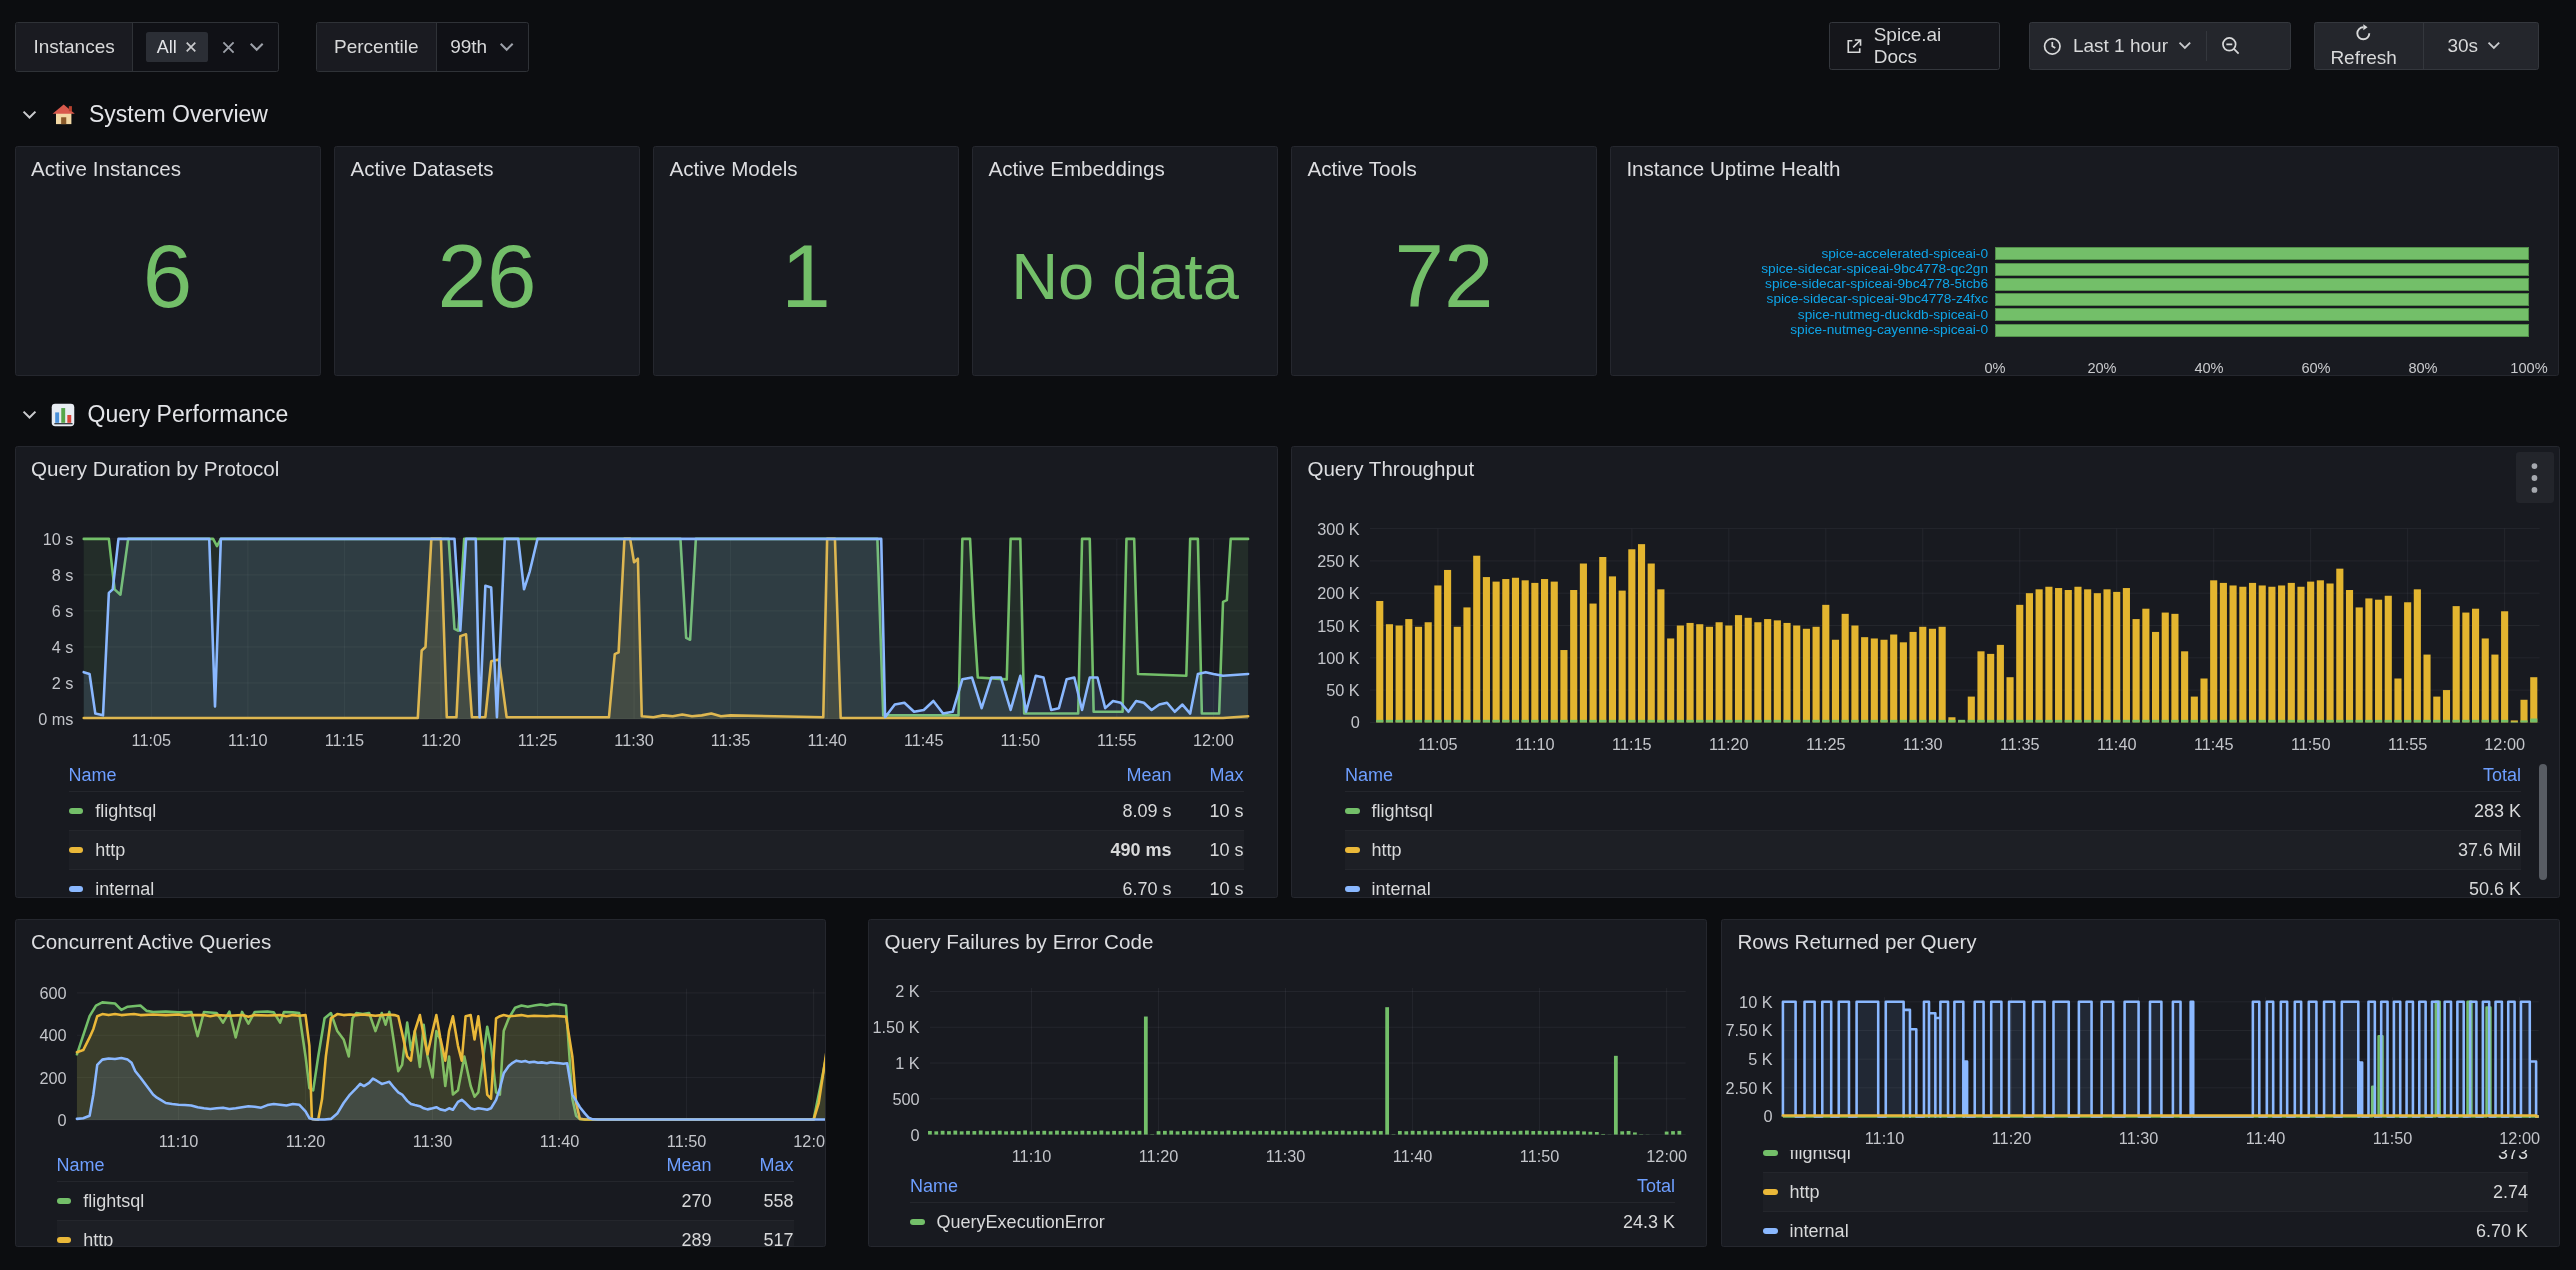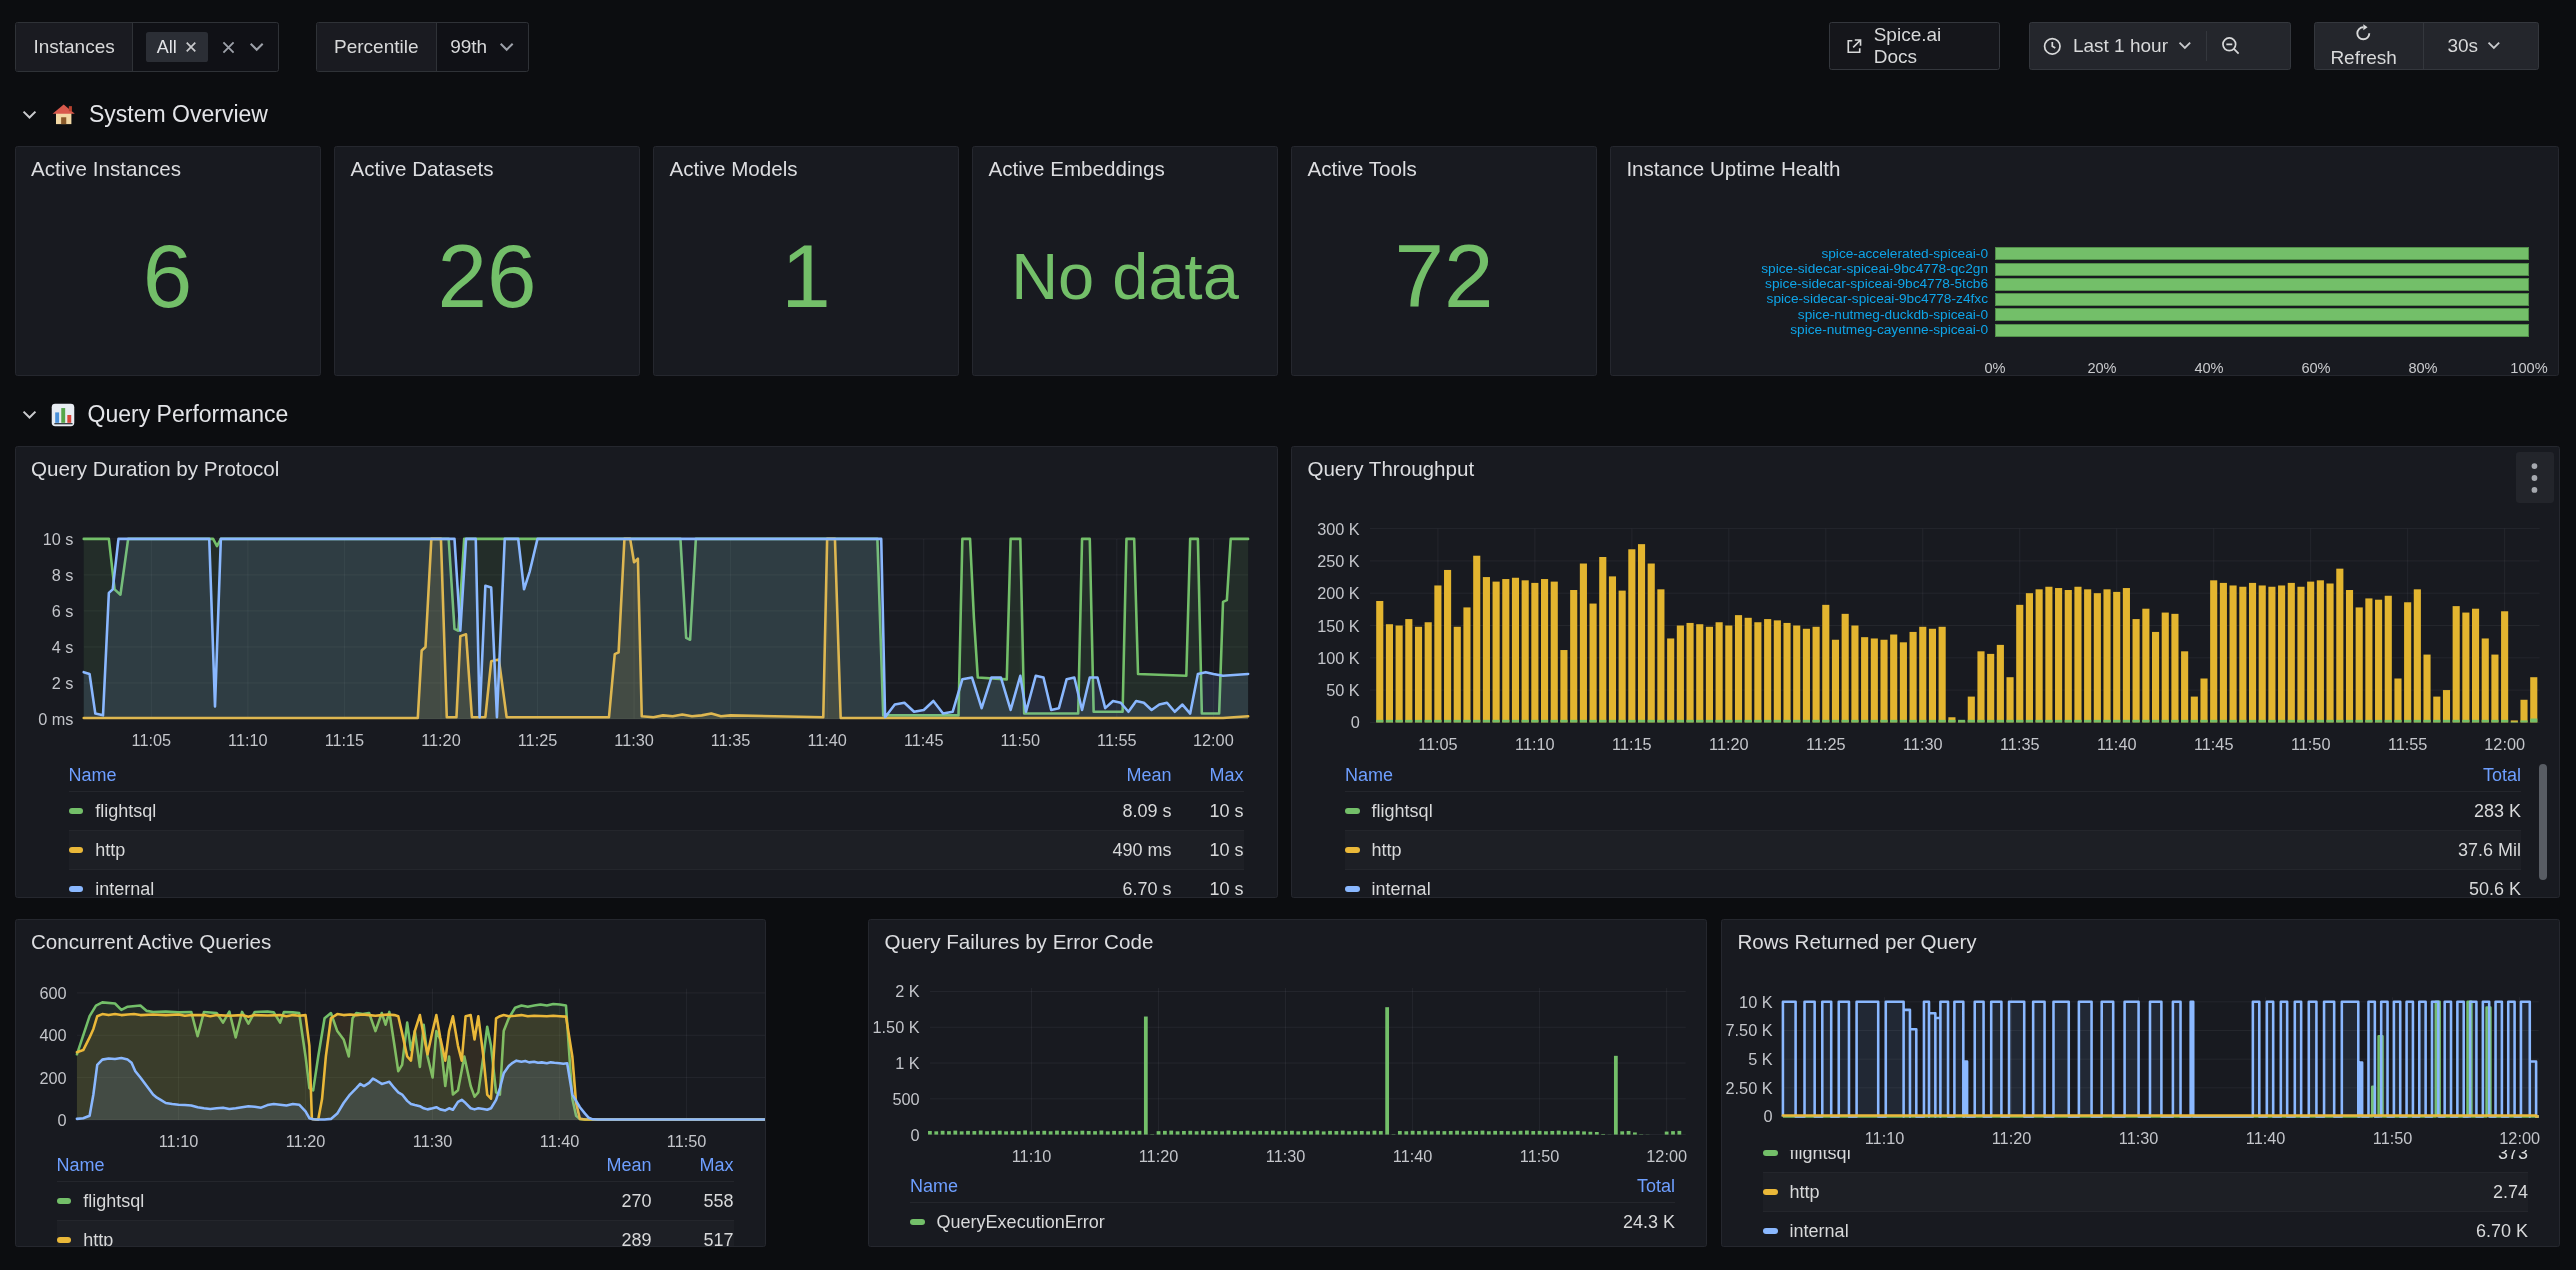--- a/index.html
+++ b/index.html
@@ -245,21 +245,21 @@
       <div>
         <div class="lg-row">
           <span class="lg-pill" style="background: rgb(115, 191, 105);"></span>
           <span class="lg-name">flightsql</span>
           <span class="lg-val" style="width: 137px;">8.09 s</span>
           <span class="lg-val" style="width: 72px;">10 s</span>
         </div>
         <div class="lg-row stripe">
           <span class="lg-pill" style="background: rgb(234, 184, 57);"></span>
           <span class="lg-name">http</span>
-          <span class="lg-val" style="width: 137px;">490 ms</span>
+          <span class="lg-val" style="width: 137px; font-weight: bold;">490 ms</span>
           <span class="lg-val" style="width: 72px;">10 s</span>
         </div>
         <div class="lg-row">
           <span class="lg-pill" style="background: rgb(138, 184, 255);"></span>
           <span class="lg-name">internal</span>
           <span class="lg-val" style="width: 137px;">6.70 s</span>
           <span class="lg-val" style="width: 72px;">10 s</span>
         </div>
       </div>
     </div>
@@ -573,21 +573,21 @@
         <div class="lg-row">
           <span class="lg-pill" style="background: rgb(138, 184, 255);"></span>
           <span class="lg-name">internal</span>
           <span class="lg-val" style="width: 146px;">50.6 K</span>
         </div>
       </div>
     </div>
   <div class="scrollbar" style="right:12px;top:317px;height:116px;"></div>
 </div>
 
-<div class="panel" style="left:14.6px;top:919px;width:751px;height:328px;">
+<div class="panel" style="left:14.6px;top:919px;width:811px;height:328px;">
   <div class="panel-title">Concurrent Active Queries</div>
   <svg id="chart-concurrent" width="839" height="230" viewBox="0 0 978 268">
       <line x1="71" x2="952" y1="233" y2="233" stroke="rgba(204,204,220,0.08)" stroke-width="1"></line>
       <text x="59" y="240" text-anchor="end" font-size="19" fill="#c3c5ca">0</text>
       <line x1="71" x2="952" y1="183.6451612903226" y2="183.6451612903226" stroke="rgba(204,204,220,0.08)" stroke-width="1"></line>
       <text x="59" y="190.6451612903226" text-anchor="end" font-size="19" fill="#c3c5ca">200</text>
       <line x1="71" x2="952" y1="134.29032258064518" y2="134.29032258064518" stroke="rgba(204,204,220,0.08)" stroke-width="1"></line>
       <text x="59" y="141.29032258064518" text-anchor="end" font-size="19" fill="#c3c5ca">400</text>
       <line x1="71" x2="952" y1="84.93548387096774" y2="84.93548387096774" stroke="rgba(204,204,220,0.08)" stroke-width="1"></line>
       <text x="59" y="91.93548387096774" text-anchor="end" font-size="19" fill="#c3c5ca">600</text>

